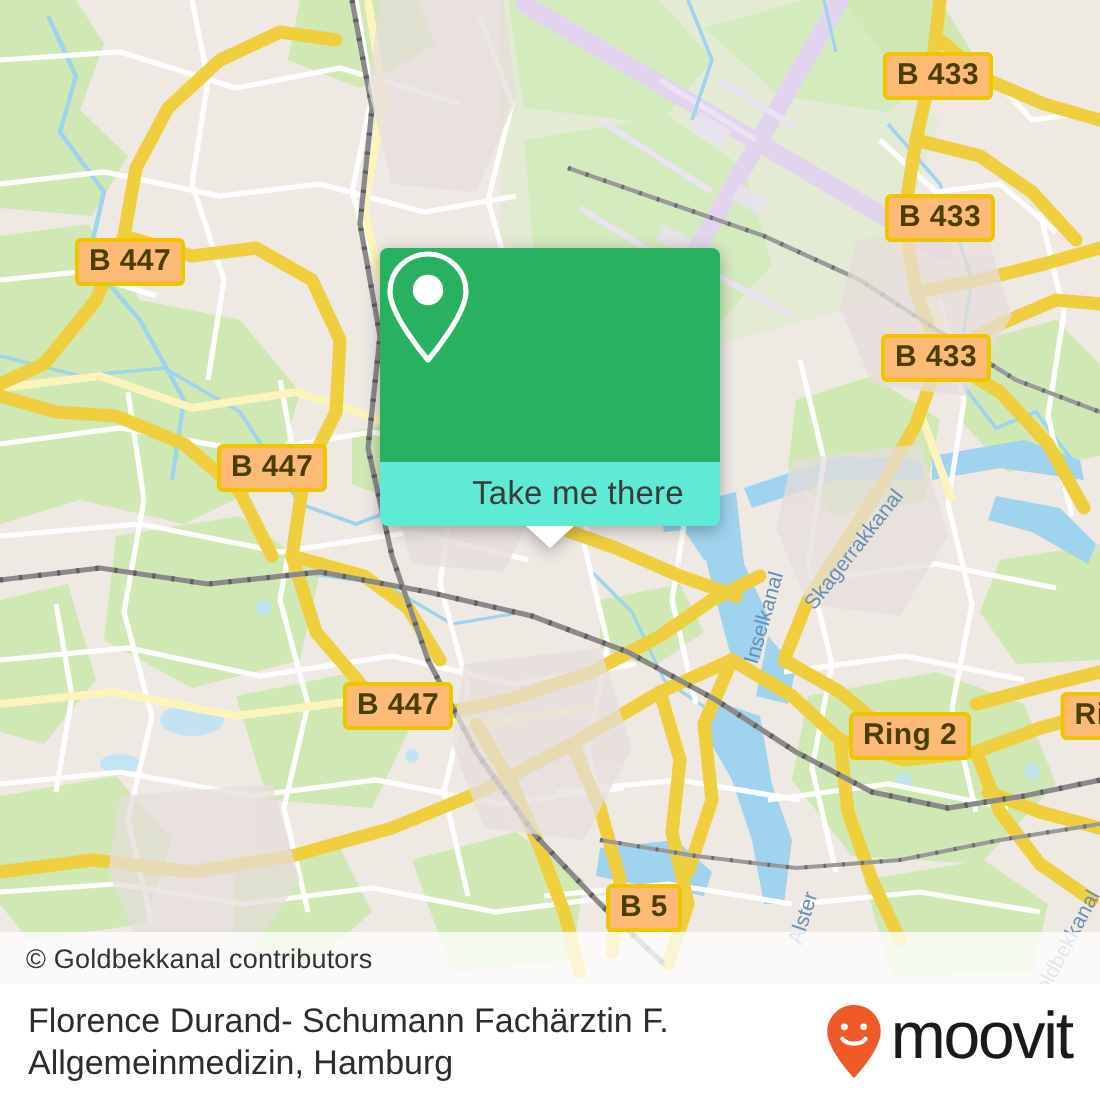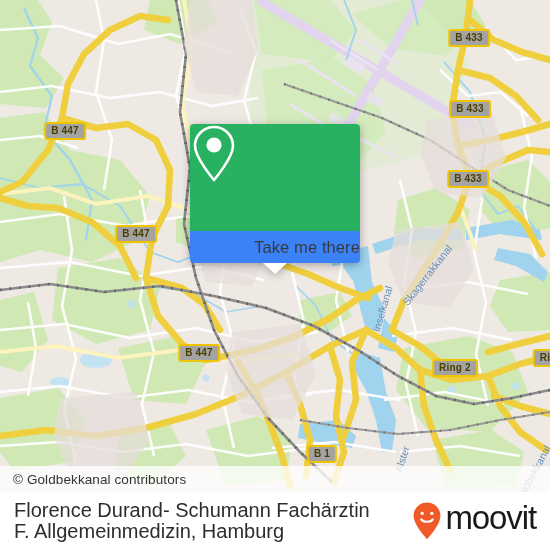--- a/index.html
+++ b/index.html
@@ -27,51 +27,51 @@
   
   #popup{
     position:absolute;left:190px;top:124px;width:170px;
     filter:drop-shadow(0 2px 4px rgba(0,0,0,.30));
   }
   #popup-top{
     height:107px;border-radius:4px 4px 0 0;
     display:flex;align-items:center;justify-content:center;
   }
   #popup-foot{
-    height:32px;background:#3b82f6;border-radius:0 0 4px 4px;
-    display:flex;align-items:center;justify-content:flex-end;position:relative;padding-left:28px;
+    height:32px;background:#5eead4;border-radius:0 0 4px 4px;
+    display:flex;align-items:center;justify-content:center;position:relative;padding-left:28px;
   }
   #popup-foot .lbl{font-size:16.5px;color:#3a3a3a;letter-spacing:.1px;}
   #popup-tail{
     position:absolute;left:50%;transform:translateX(-50%);top:32px;
     width:0;height:0;
     border-left:12px solid transparent;border-right:12px solid transparent;
     border-top:11px solid #fff;
   }
 
   
   #footer{
     position:absolute;left:0;top:492px;width:550px;height:58px;
     background:#fff;overflow:hidden;
   }
   #footer-inner{
     position:absolute;left:0;top:0;width:550px;height:58px;
     display:flex;align-items:center;justify-content:space-between;
     padding:0 14px;box-sizing:border-box;
   }
   #place-title{
-    font-size:20px;line-height:21px;color:#2d2d2d;max-width:360px;
+    font-size:17px;line-height:21px;color:#2d2d2d;max-width:360px;
   }
   #brand{display:flex;align-items:flex-start;gap:3px;}
   #brand-word{font-size:33px;color:#1a1a1a;letter-spacing:-1.1px;line-height:1;}
 
   .shield{
     position:absolute;transform:translate(-50%,-50%);
-    background:#a3a3a3;border:2px solid #f1c400;border-radius:3px;
-    color:#4b3f00;font-size:10px;font-weight:bold;
+    background:#fdba74;border:2px solid #f1c400;border-radius:3px;
+    color:#4b3f00;font-size:15px;font-weight:bold;
     padding:1px 5px 2px 5px;white-space:nowrap;letter-spacing:.2px;
   }
   .maplabel{
     position:absolute;transform-origin:0 0;white-space:nowrap;
     font-size:10.5px;color:#5d5d5d;
   }
   .maplabel.water{color:#6a8fb5;}
 </style>
 </head>
 <body>
@@ -252,21 +252,21 @@
 
     <div id="shields">
         <div class="shield" style="left: 65px; top: 131px;">B 447</div>
         <div class="shield" style="left: 136px; top: 234px;">B 447</div>
         <div class="shield" style="left: 199px; top: 353px;">B 447</div>
         <div class="shield" style="left: 469px; top: 38px;">B 433</div>
         <div class="shield" style="left: 470px; top: 109px;">B 433</div>
         <div class="shield" style="left: 468px; top: 179px;">B 433</div>
         <div class="shield" style="left: 455px; top: 368px; text-align: center;">Ring 2</div>
         <div class="shield" style="left: 545px; top: 358px;">Ri</div>
-        <div class="shield" style="left: 322px; top: 454px;">B 1</div>
+        <div class="shield" style="left: 322px; top: 454px;">B 5</div>
       </div>
 
     <div id="attrib">
       <span>© Goldbekkanal contributors</span>
     </div>
 
     <div id="popup">
       <div id="popup-top" style="background: rgb(39, 177, 97);">
         <svg width="48" height="60" viewBox="0 0 48 60">
           <path d="M24,3 C13.5,3 5,11.4 5,21.7 C5,33.8 24,56 24,56 C24,56 43,33.8 43,21.7 C43,11.4 34.5,3 24,3 Z" fill="none" stroke="#ffffff" stroke-width="2.6" stroke-linejoin="round"></path>

